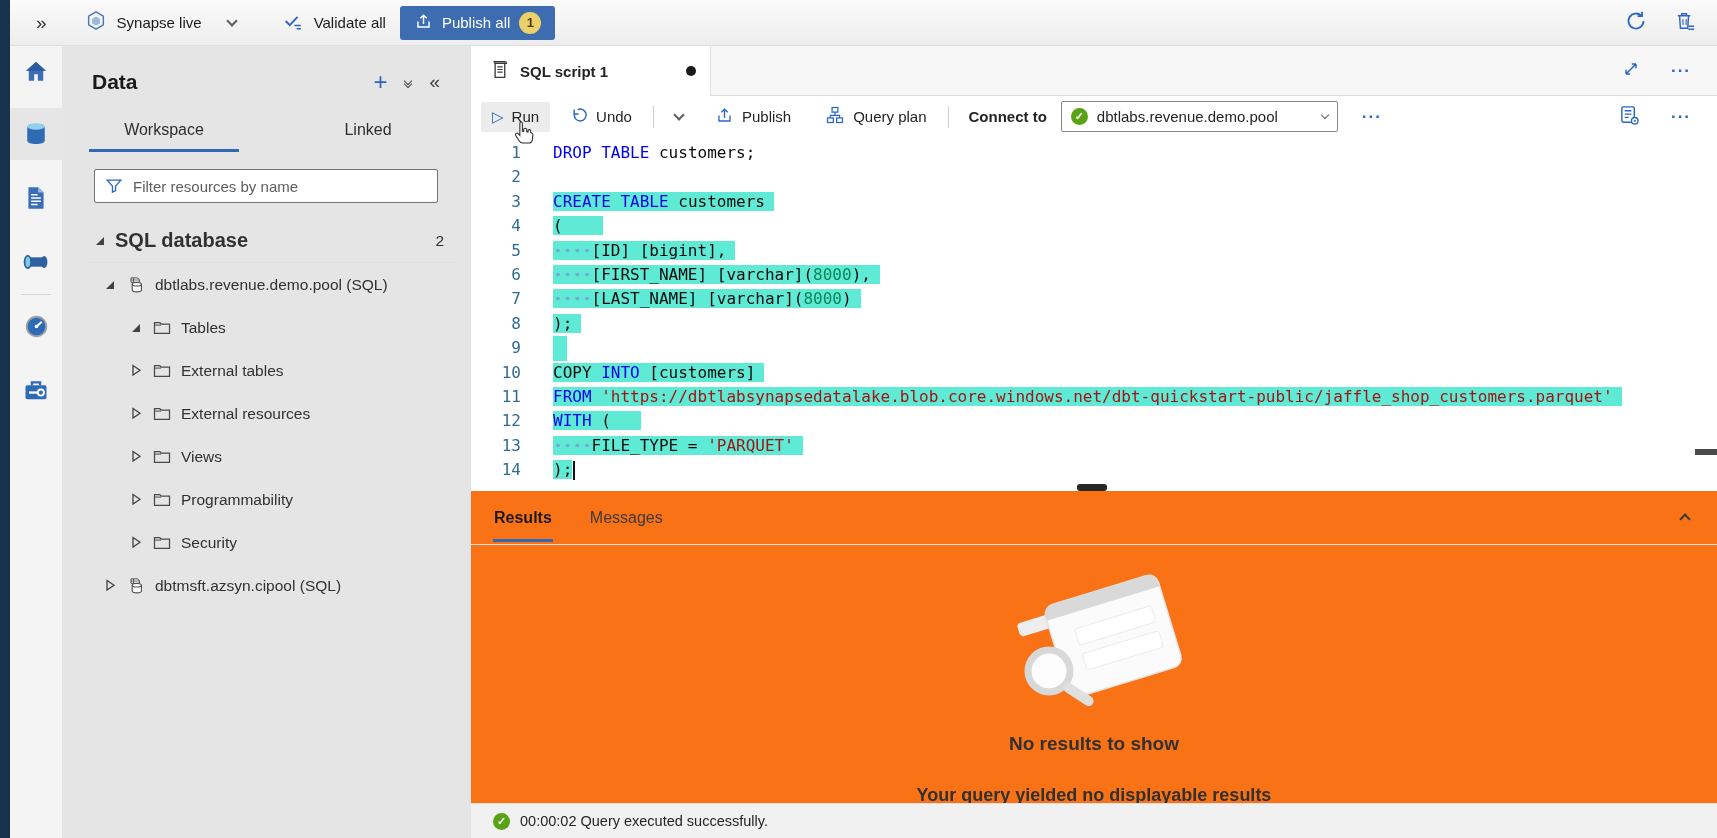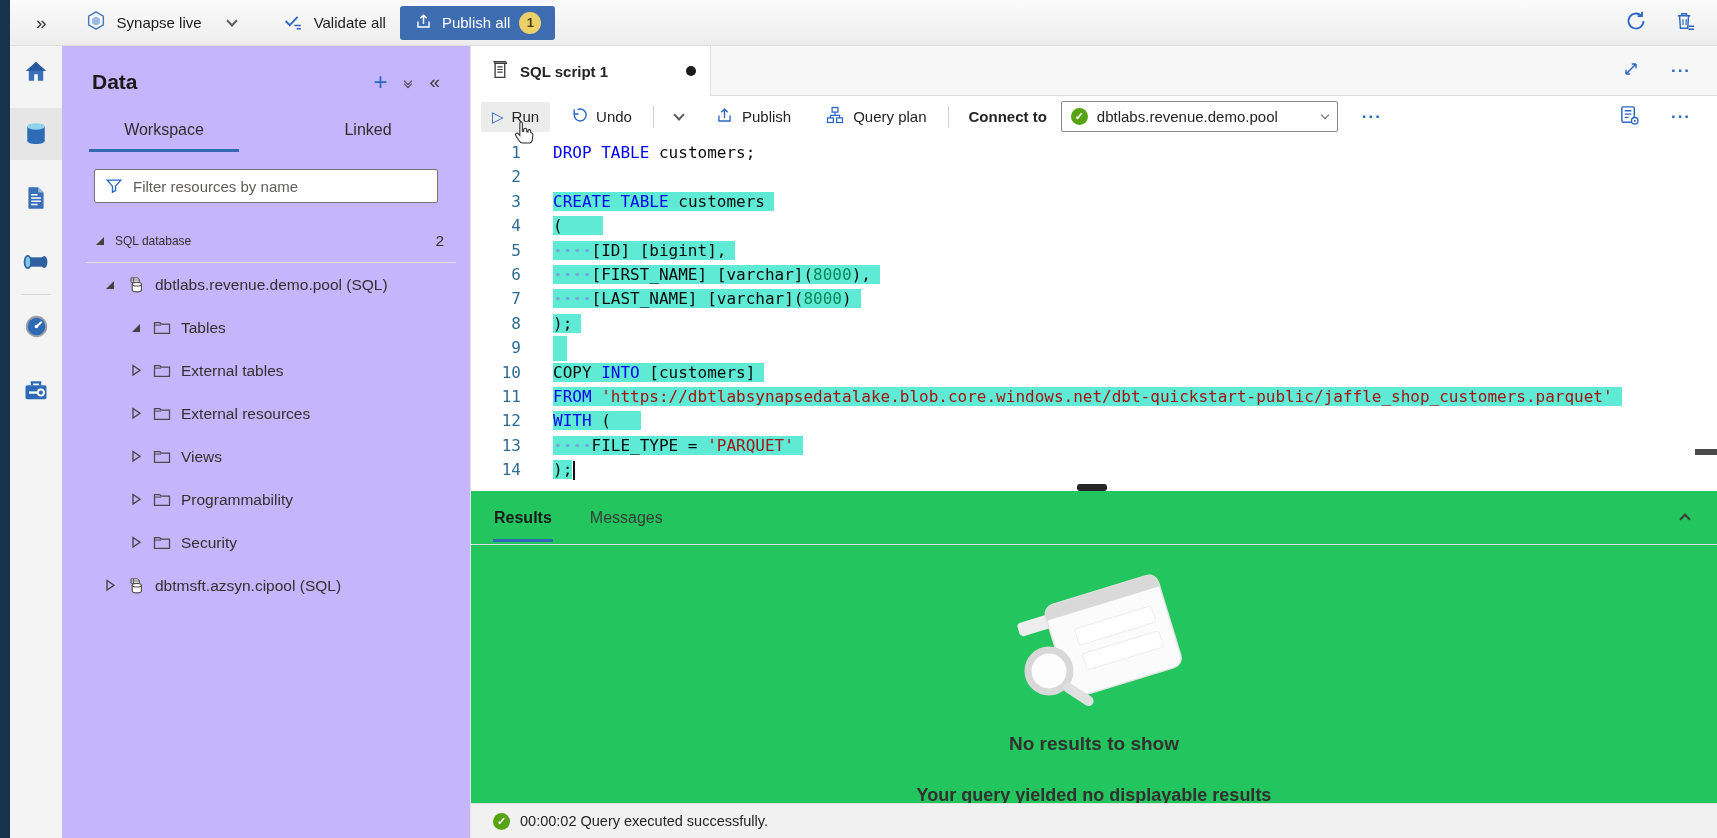--- a/index.html
+++ b/index.html
@@ -30,21 +30,21 @@
     display:flex;align-items:center;justify-content:center;padding:0 4px;}
   .tb-right{margin-left:auto;display:flex;align-items:center;gap:26px;padding-right:20px;}
 
   
   .rail{position:absolute;left:10px;top:46px;width:52px;height:792px;background:#f4f4f4;}
   .rail-item{position:absolute;left:0;width:52px;height:52px;display:flex;align-items:center;justify-content:center;}
   .rail-item.active{background:#e6e6e6;}
   .rail-div{position:absolute;left:11px;width:30px;height:1px;background:#d6d6d6;}
 
   
-  .sidebar{position:absolute;left:62px;top:46px;width:408px;height:792px;background:#c4b5fd;}
+  .sidebar{position:absolute;left:62px;top:46px;width:408px;height:792px;background:#e5e5e5;}
   .sb-head{display:flex;align-items:center;padding:24px 30px 0 30px;}
   .sb-title{font-size:21px;font-weight:bold;color:#1b1a19;}
   .sb-head-icons{margin-left:auto;display:flex;align-items:center;gap:18px;}
   .add-btn{color:#2b66c2;font-size:24px;line-height:20px;}
   .dbl-chev{display:flex;flex-direction:column;align-items:center;}
   .dbl-chev .chev{margin:0;}
   .dbl-chev .chev+.chev{margin-top:-3px;}
   .collapse-left{font-size:19px;color:#3b3a39;}
   .sb-tabs{display:flex;margin-top:16px;}
   .sb-tab{flex:1;text-align:center;font-size:16px;color:#2f2e2d;padding:11px 0 13px;position:relative;}
@@ -53,21 +53,21 @@
   .sb-filter input{width:100%;height:34px;border:1px solid #757575;border-radius:2px;background:#fff;
     padding:0 10px 0 38px;font-size:15px;color:#333;font-family:inherit;}
   .sb-filter input::placeholder{color:#5f5d5b;}
   .sb-filter .f-icon{position:absolute;left:11px;top:8px;}
   .tree{margin-top:16px;font-size:15.5px;color:#323130;}
   .tree-row{height:43px;display:flex;align-items:center;cursor:pointer;}
   .exp{width:16px;display:flex;justify-content:center;align-items:center;margin-right:7px;flex:none;}
   .tri-exp{width:0;height:0;border-left:8px solid transparent;border-bottom:8px solid #424242;}
   .node-icon{width:22px;margin-right:8px;display:flex;justify-content:center;flex:none;}
   .tree-label{white-space:nowrap;}
-  .tree-row.root .tree-label{font-weight:400;font-size:12px;}
+  .tree-row.root .tree-label{font-weight:700;font-size:20px;}
   .count{margin-left:auto;margin-right:26px;}
   .tree-divider{height:1px;background:#e1e1e1;margin:0 14px 0 24px;}
 
   
   .editor-region{position:absolute;left:470px;top:46px;width:1247px;height:792px;background:#fff;border-left:1px solid #e3e3e3;}
   .tabstrip{position:absolute;top:0;left:0;right:0;height:50px;background:#f7f7f7;border-bottom:1px solid #dcdcdc;display:flex;}
   .doc-tab{width:240px;height:50px;background:#fff;border-right:1px solid #e1e1e1;display:flex;align-items:center;
     padding:0 14px 0 18px;box-shadow:0 1px 0 0 #fff;position:relative;z-index:2;}
   .doc-tab-label{font-weight:bold;font-size:15px;margin-left:10px;white-space:nowrap;}
   .dirty-dot{width:10px;height:10px;border-radius:50%;background:#1b1a19;margin-left:auto;}
@@ -102,21 +102,21 @@
   .tk-s{color:#a31515;}
   .sel{background:#5eead4;}
   .sel-empty{display:inline-block;height:24.4px;vertical-align:top;}
   .tk-w{background-image:radial-gradient(circle,#76a5d8 1.5px,transparent 2px);
     background-size:9.7px 100%;background-repeat:repeat-x;background-position:0 center;}
   .caret{display:inline-block;width:2px;height:19px;background:#111;vertical-align:middle;margin-left:1px;}
   .hscroll-mark{position:absolute;right:0;top:403px;width:22px;height:6px;background:#4a4a4a;}
   .splitter{position:absolute;left:606px;top:438px;width:30px;height:7px;background:#262626;border-radius:3px;z-index:3;}
 
   
-  .results{position:absolute;top:445px;left:0;right:0;bottom:0;background:#22c55e;}
+  .results{position:absolute;top:445px;left:0;right:0;bottom:0;background:#f97316;}
   .r-tabs{height:54px;display:flex;align-items:center;padding:0 28px 0 12px;border-bottom:1px solid #e0e0e0;}
   .r-tab{padding:15px 11px;position:relative;font-size:16px;color:#3b3a39;}
   .r-tab.active{font-weight:600;color:#1b1a19;}
   .r-tab.active::after{content:"";position:absolute;left:10px;right:10px;bottom:0;height:3px;background:#3169b2;}
   .r-tab+.r-tab{margin-left:16px;}
   .r-collapse{margin-left:auto;}
   .r-empty{text-align:center;padding-top:26px;}
   .empty-title{font-size:19px;font-weight:600;color:#323130;margin-top:16px;}
   .empty-sub{font-size:18px;color:#323130;margin-top:30px;font-weight:700;}
   .statusbar{position:absolute;left:0;right:0;bottom:0;height:35px;background:#f1f1f1;border-top:1px solid #e0e0e0;

